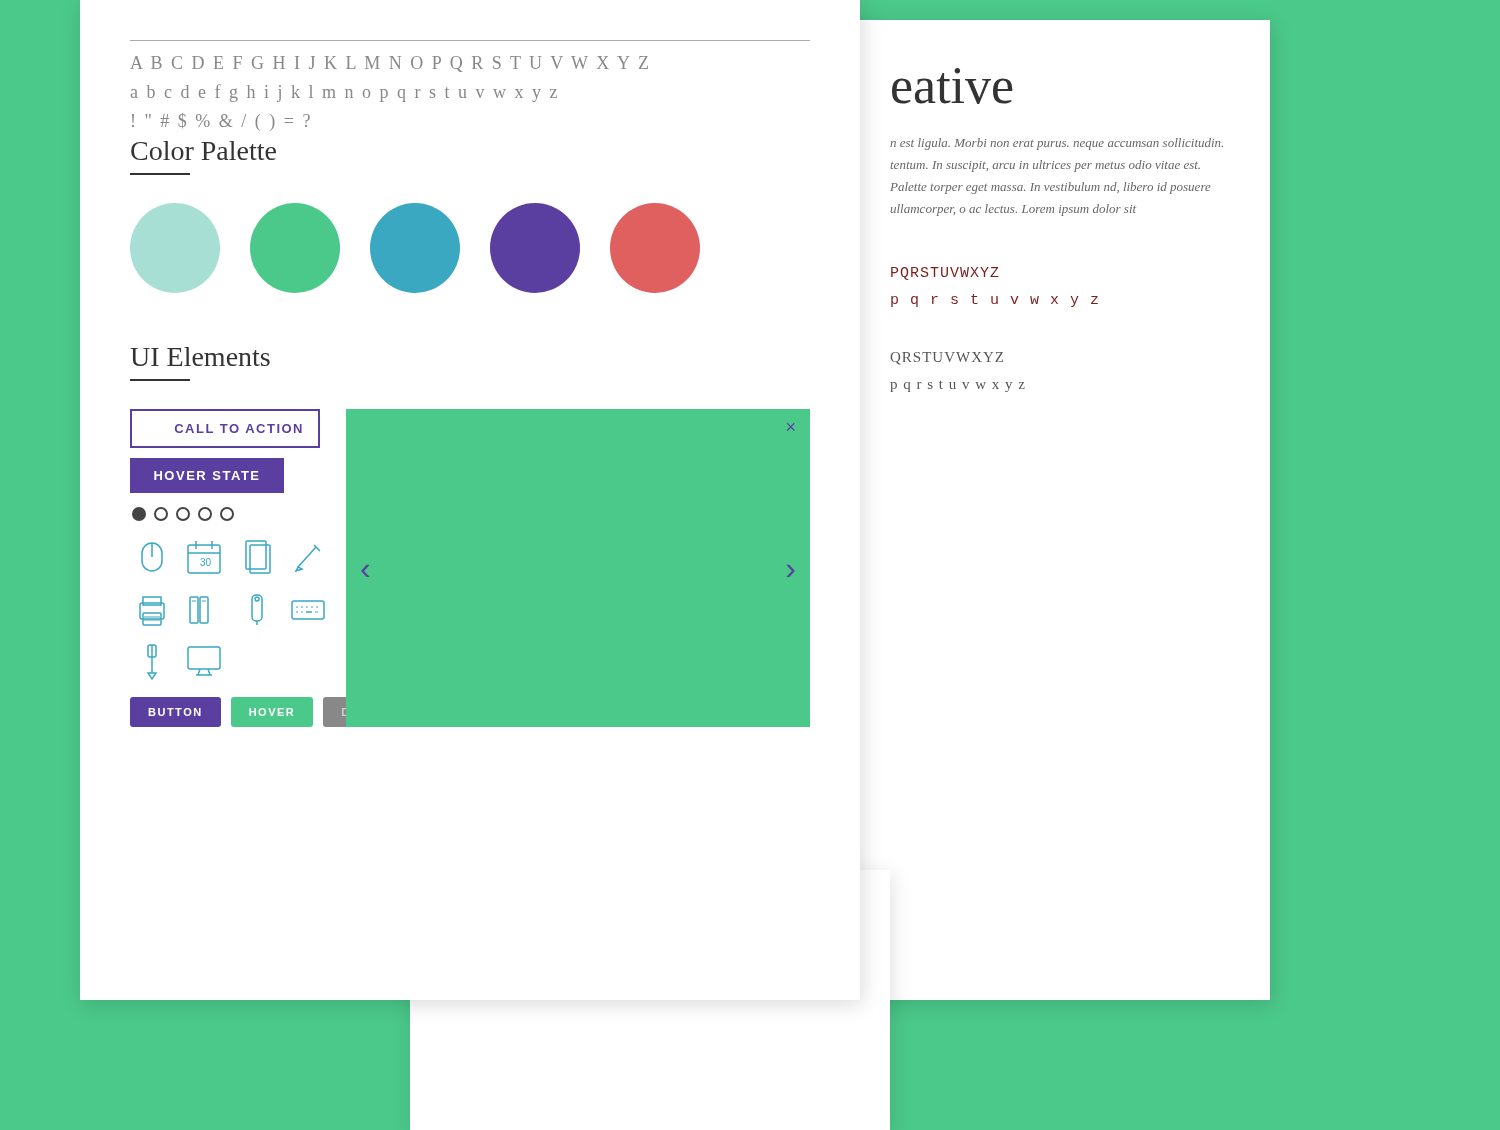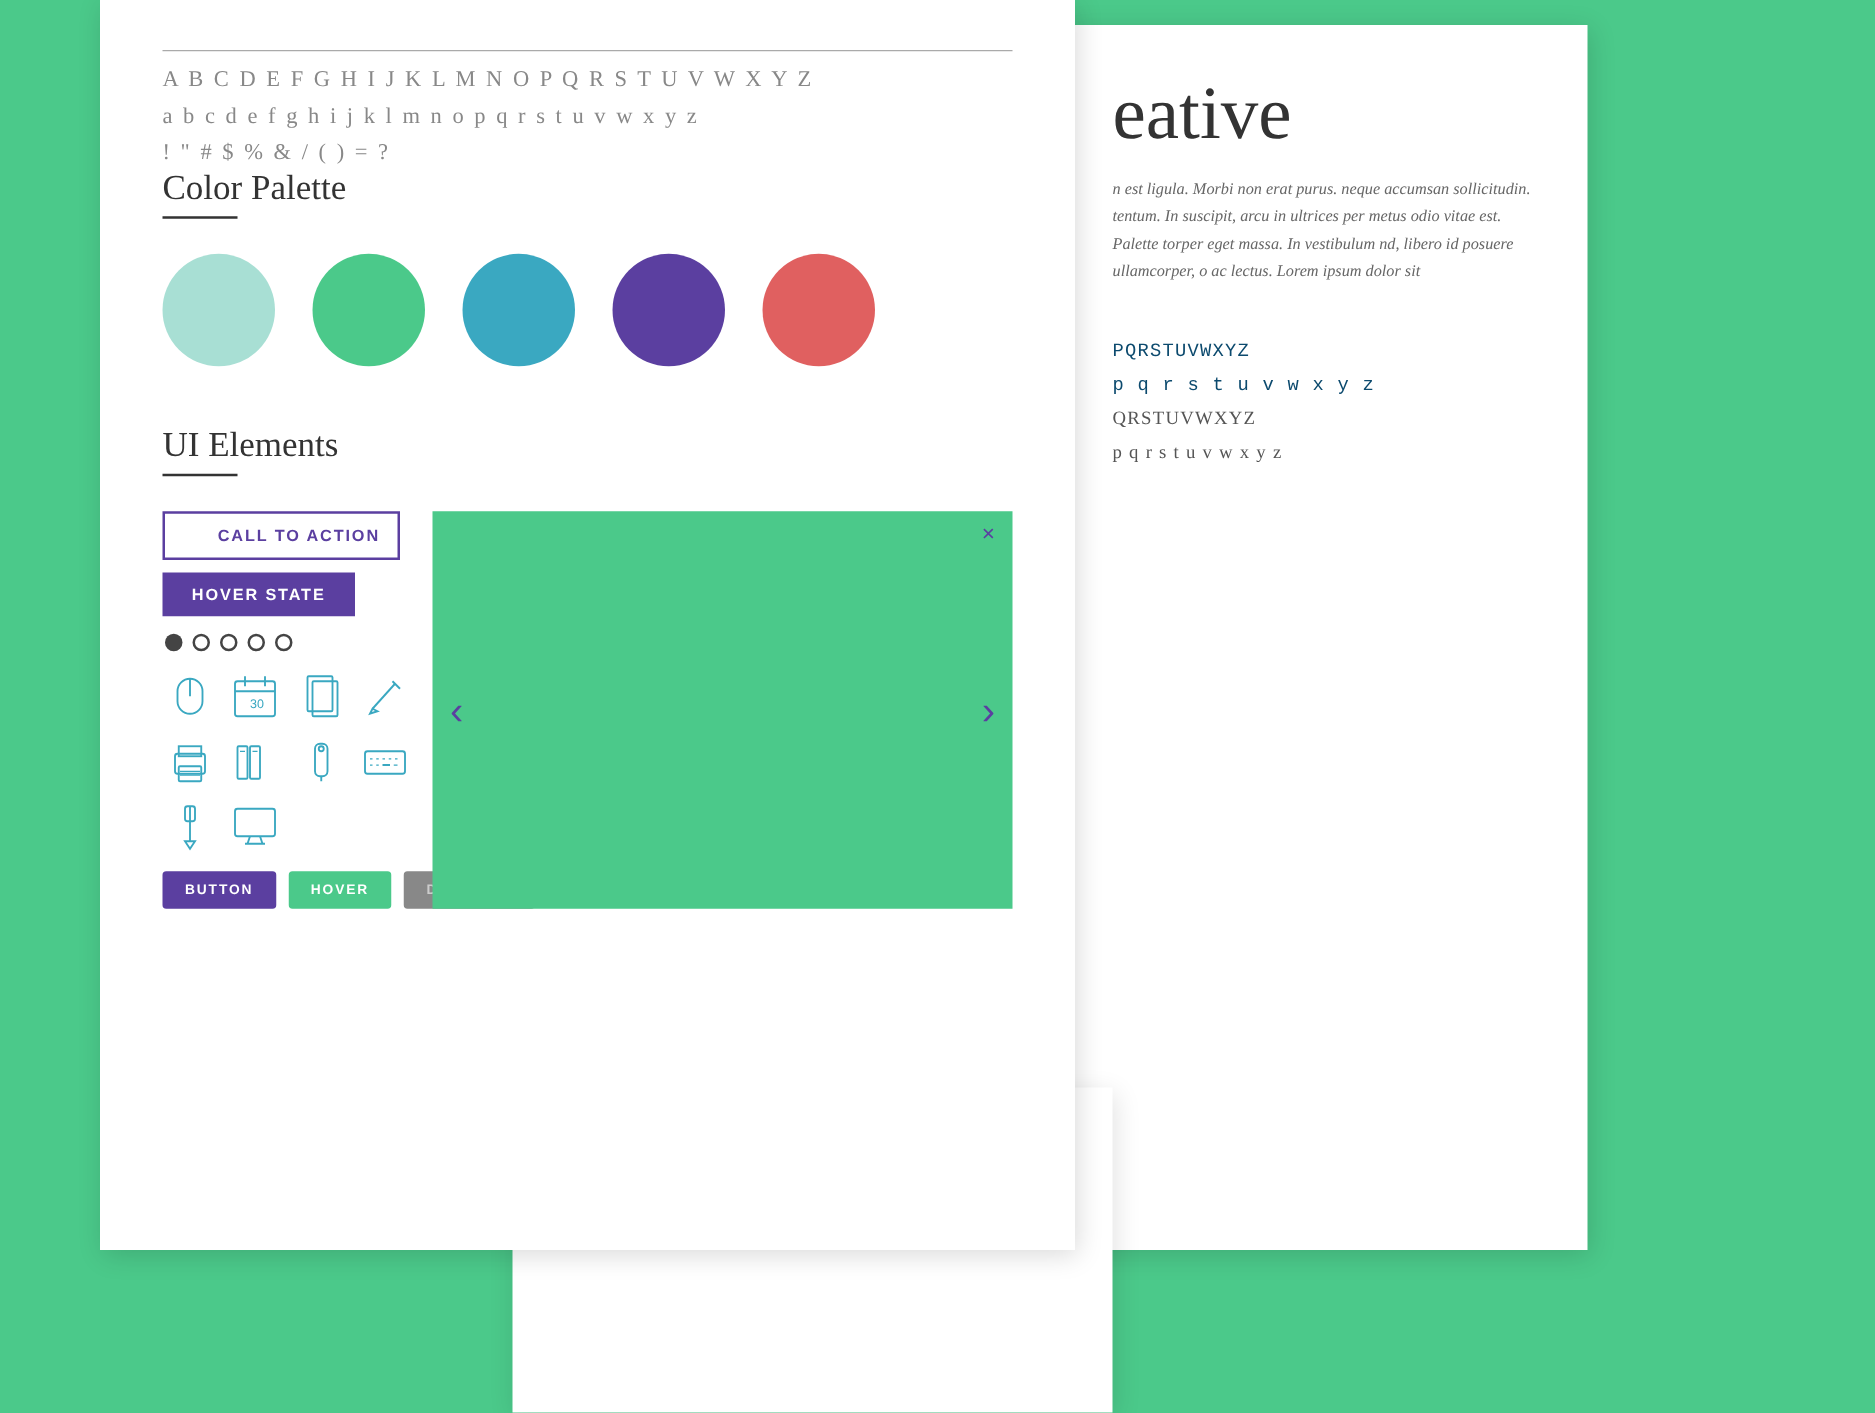--- a/index.html
+++ b/index.html
@@ -327,42 +327,43 @@
       font-size: 32px;
       color: #5b3fa0;
       cursor: pointer;
       font-family: Arial, sans-serif;
       font-weight: 300;
     }
 
     
     .back-card-title {
       font-family: Georgia, serif;
-      font-size: 60px;
+      font-size: 52px;
       font-weight: normal;
       color: #333;
       margin-bottom: 20px;
       line-height: 1;
     }
 
     .back-card-body {
       font-family: Georgia, serif;
       font-size: 13px;
       color: #666;
       line-height: 1.7;
       font-style: italic;
       margin-bottom: 40px;
     }
 
     .back-alphabet {
       font-family: 'Courier New', monospace;
       font-size: 15px;
-      color: #0c4a6e;
+      color: #7f1d1d;
       letter-spacing: 1px;
       line-height: 1.8;
+      margin-bottom: 30px;
     }
 
     .back-alphabet-serif {
       font-family: Georgia, serif;
       font-size: 15px;
       color: #555;
       letter-spacing: 1px;
       line-height: 1.8;
     }
 

